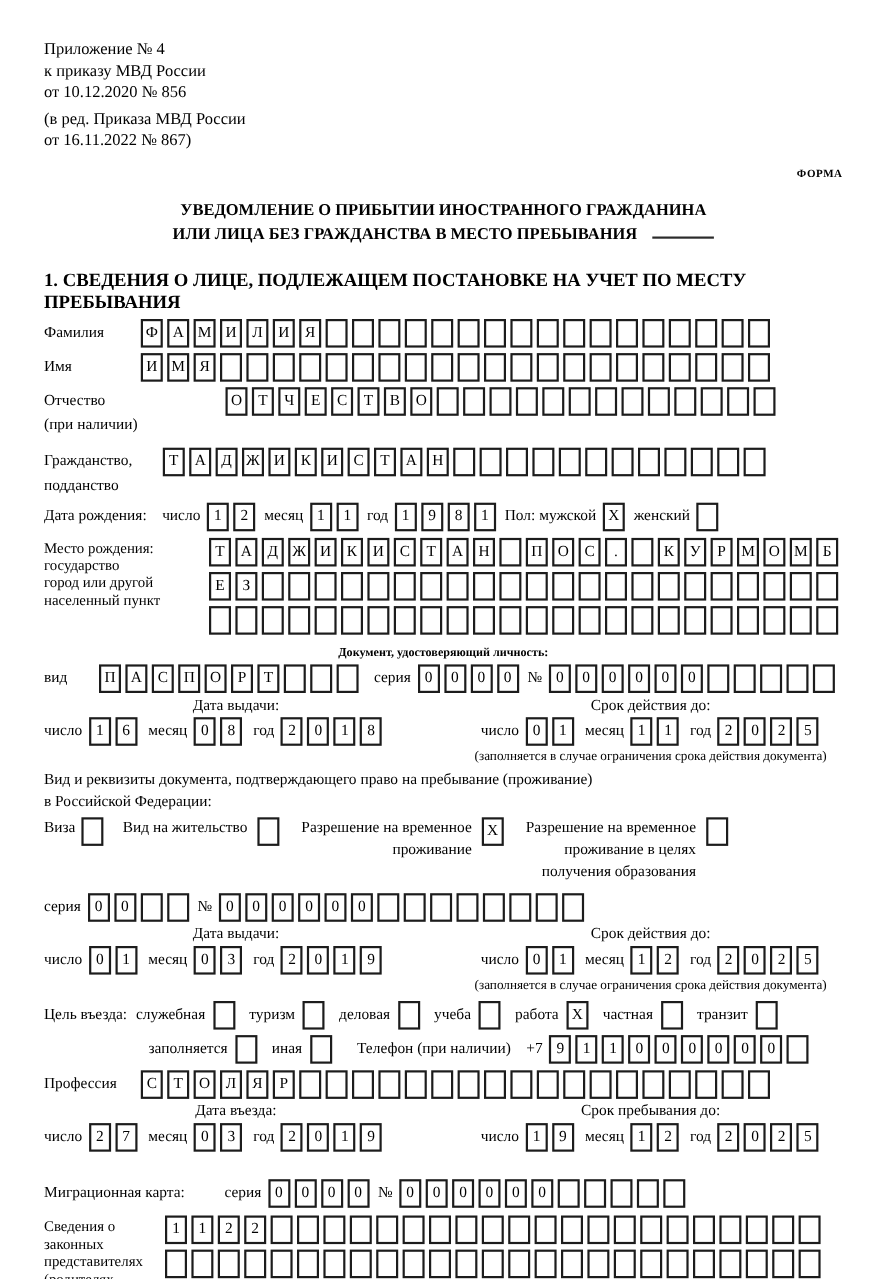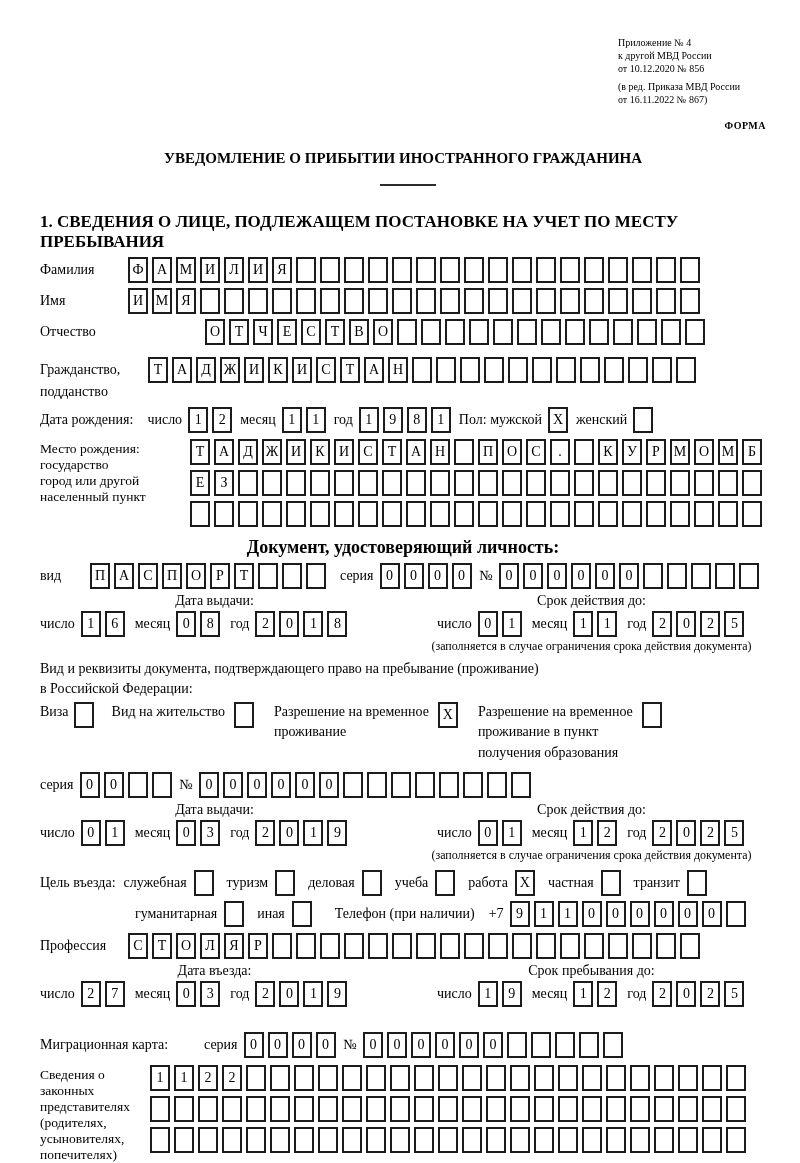--- a/index.html
+++ b/index.html
@@ -6,21 +6,21 @@
   html,body { background:#ffffff; }
   body {
     width:800px; height:1163px;
     color:#000;
     font-family:"Liberation Serif", serif;
     font-size:14px;
   }
   .page { width:800px; height:1163px; padding:36px 34px 0 40px; overflow:hidden; position:relative; }
 
   
-  .header-block { margin-left:578px; font-size:10px; line-height:1.3; }
+  .header-block { font-size:15px; line-height:1.3; }
   .header-block .edition { margin-top:5px; }
   .form-label { text-align:right; font-weight:bold; font-size:10px; margin-top:14px; letter-spacing:.5px; }
 
   
   .title { text-align:center; font-weight:bold; font-size:15px; margin-top:16px; line-height:1.5; }
   .blank-line { display:inline-block; width:56px; border-bottom:2px solid #2b2b2b; height:14px; margin-left:10px; }
 
   .section-heading { font-weight:bold; font-size:17px; margin-top:20px; }
 
   
@@ -38,61 +38,62 @@
   .sub-label { font-size:14px; margin-top:1px; }
 
   .ml8 { margin-left:8px; } .mr6 { margin-right:6px; } .ml14 { margin-left:14px; }
 
   
   .split-block { display:flex; margin-top:6px; }
   .split-labels { flex:0 0 150px; font-size:13.5px; line-height:1.18; padding-top:2px; }
   .split-rows .cells { display:flex; margin-bottom:5px; }
   .split-labels.narrow { flex:0 0 110px; font-size:13.5px; }
 
-  .center-bold { text-align:center; font-weight:bold; font-size:18px; margin-top:5px; }
+  .center-bold { text-align:center; font-weight:bold; font-size:11px; margin-top:5px; }
 
   
   .two-col { display:flex; margin-top:4px;gap:28px; }
   .col { width:50%; }
   .date-heading { text-align:center; font-size:14px; }
   .date-line { display:flex; align-items:center; margin-top:2px; }
   .date-line .lbl { margin-right:6px; }
   .date-line .gap { margin-left:10px; }
   .note { font-size:12px; text-align:center; margin-top:2px; }
 
   
   .options { display:flex; align-items:flex-start; margin-top:5px; }
   .option { display:flex; align-items:flex-start; }
-  .opt-label { text-align:left; line-height:1.45;font-family:Liberation Serif, serif; }
+  .opt-label { text-align:right; line-height:1.45;font-family:Liberation Serif, serif; }
   .option .cell { margin-left:9px; }
 
   
   .purpose-row { display:flex; align-items:center; margin-top:7px; flex-wrap:nowrap; }
   .purpose-row .pair { display:flex; align-items:center; margin-right:13px; }
   .purpose-row .pair .cell { margin-left:7px; }
 </style>
 </head>
 <body>
 
 <div class="page">
 
   <div class="header-block">
     <div>Приложение № 4</div>
-    <div>к другой МВД России</div>
+    <div>к приказу МВД России</div>
     <div>от 10.12.2020 № 856</div>
     <div class="edition">
       <div>(в ред. Приказа МВД России</div>
       <div>от 16.11.2022 № 867)</div>
     </div>
   </div>
   <div class="form-label">ФОРМА</div>
 
   <div class="title">
     <div>УВЕДОМЛЕНИЕ О ПРИБЫТИИ ИНОСТРАННОГО ГРАЖДАНИНА</div>
     <div>
+      <span>ИЛИ ЛИЦА БЕЗ ГРАЖДАНСТВА В МЕСТО ПРЕБЫВАНИЯ</span>
       <span class="blank-line"></span>
     </div>
   </div>
 
   <div class="section-heading">1. СВЕДЕНИЯ О ЛИЦЕ, ПОДЛЕЖАЩЕМ ПОСТАНОВКЕ НА УЧЕТ ПО МЕСТУ ПРЕБЫВАНИЯ</div>
 
   <div class="row">
     <span class="lbl w88">Фамилия</span>
     <span class="cells">
         <span class="cell">Ф</span>
@@ -171,20 +172,21 @@
         <span class="cell"></span>
         <span class="cell"></span>
         <span class="cell"></span>
         <span class="cell"></span>
         <span class="cell"></span>
         <span class="cell"></span>
         <span class="cell"></span>
         <span class="cell"></span>
       </span>
   </div>
+  <div class="sub-label">(при наличии)</div>
 
   <div class="row" style="margin-top:12px;">
     <span class="lbl w108">Гражданство,</span>
     <span class="cells">
         <span class="cell">Т</span>
         <span class="cell">А</span>
         <span class="cell">Д</span>
         <span class="cell">Ж</span>
         <span class="cell">И</span>
         <span class="cell">К</span>
@@ -425,21 +427,21 @@
     <div class="option" style="margin-left:20px;">
       <span class="opt-label">
         <span style="display:block;">Разрешение на временное</span>
         <span style="display:block;">проживание</span>
       </span>
       <span class="cell">X</span>
     </div>
     <div class="option" style="margin-left:20px;">
       <span class="opt-label">
         <span style="display:block;">Разрешение на временное</span>
-        <span style="display:block;">проживание в пункт</span>
+        <span style="display:block;">проживание в целях</span>
         <span style="display:block;">получения образования</span>
       </span>
       <span class="cell"></span>
     </div>
   </div>
 
   <div class="row" style="margin-top:9px;">
     <span class="lbl mr6">серия</span>
     <span class="cells">
         <span class="cell">0</span>
@@ -541,21 +543,21 @@
       <span class="cell"></span>
     </span>
     <span class="pair">
       <span class="lbl">транзит</span>
       <span class="cell"></span>
     </span>
   </div>
 
   <div class="purpose-row" style="margin-top:5px; padding-left:95px;">
     <span class="pair">
-      <span class="lbl">гуманитарная</span>
+      <span class="lbl">заполняется</span>
       <span class="cell"></span>
     </span>
     <span class="pair">
       <span class="lbl">иная</span>
       <span class="cell"></span>
     </span>
     <span class="lbl" style="margin:0 14px 0 10px;">Телефон (при наличии)</span>
     <span class="lbl mr6">+7</span>
     <span class="cells">
         <span class="cell">9</span>

